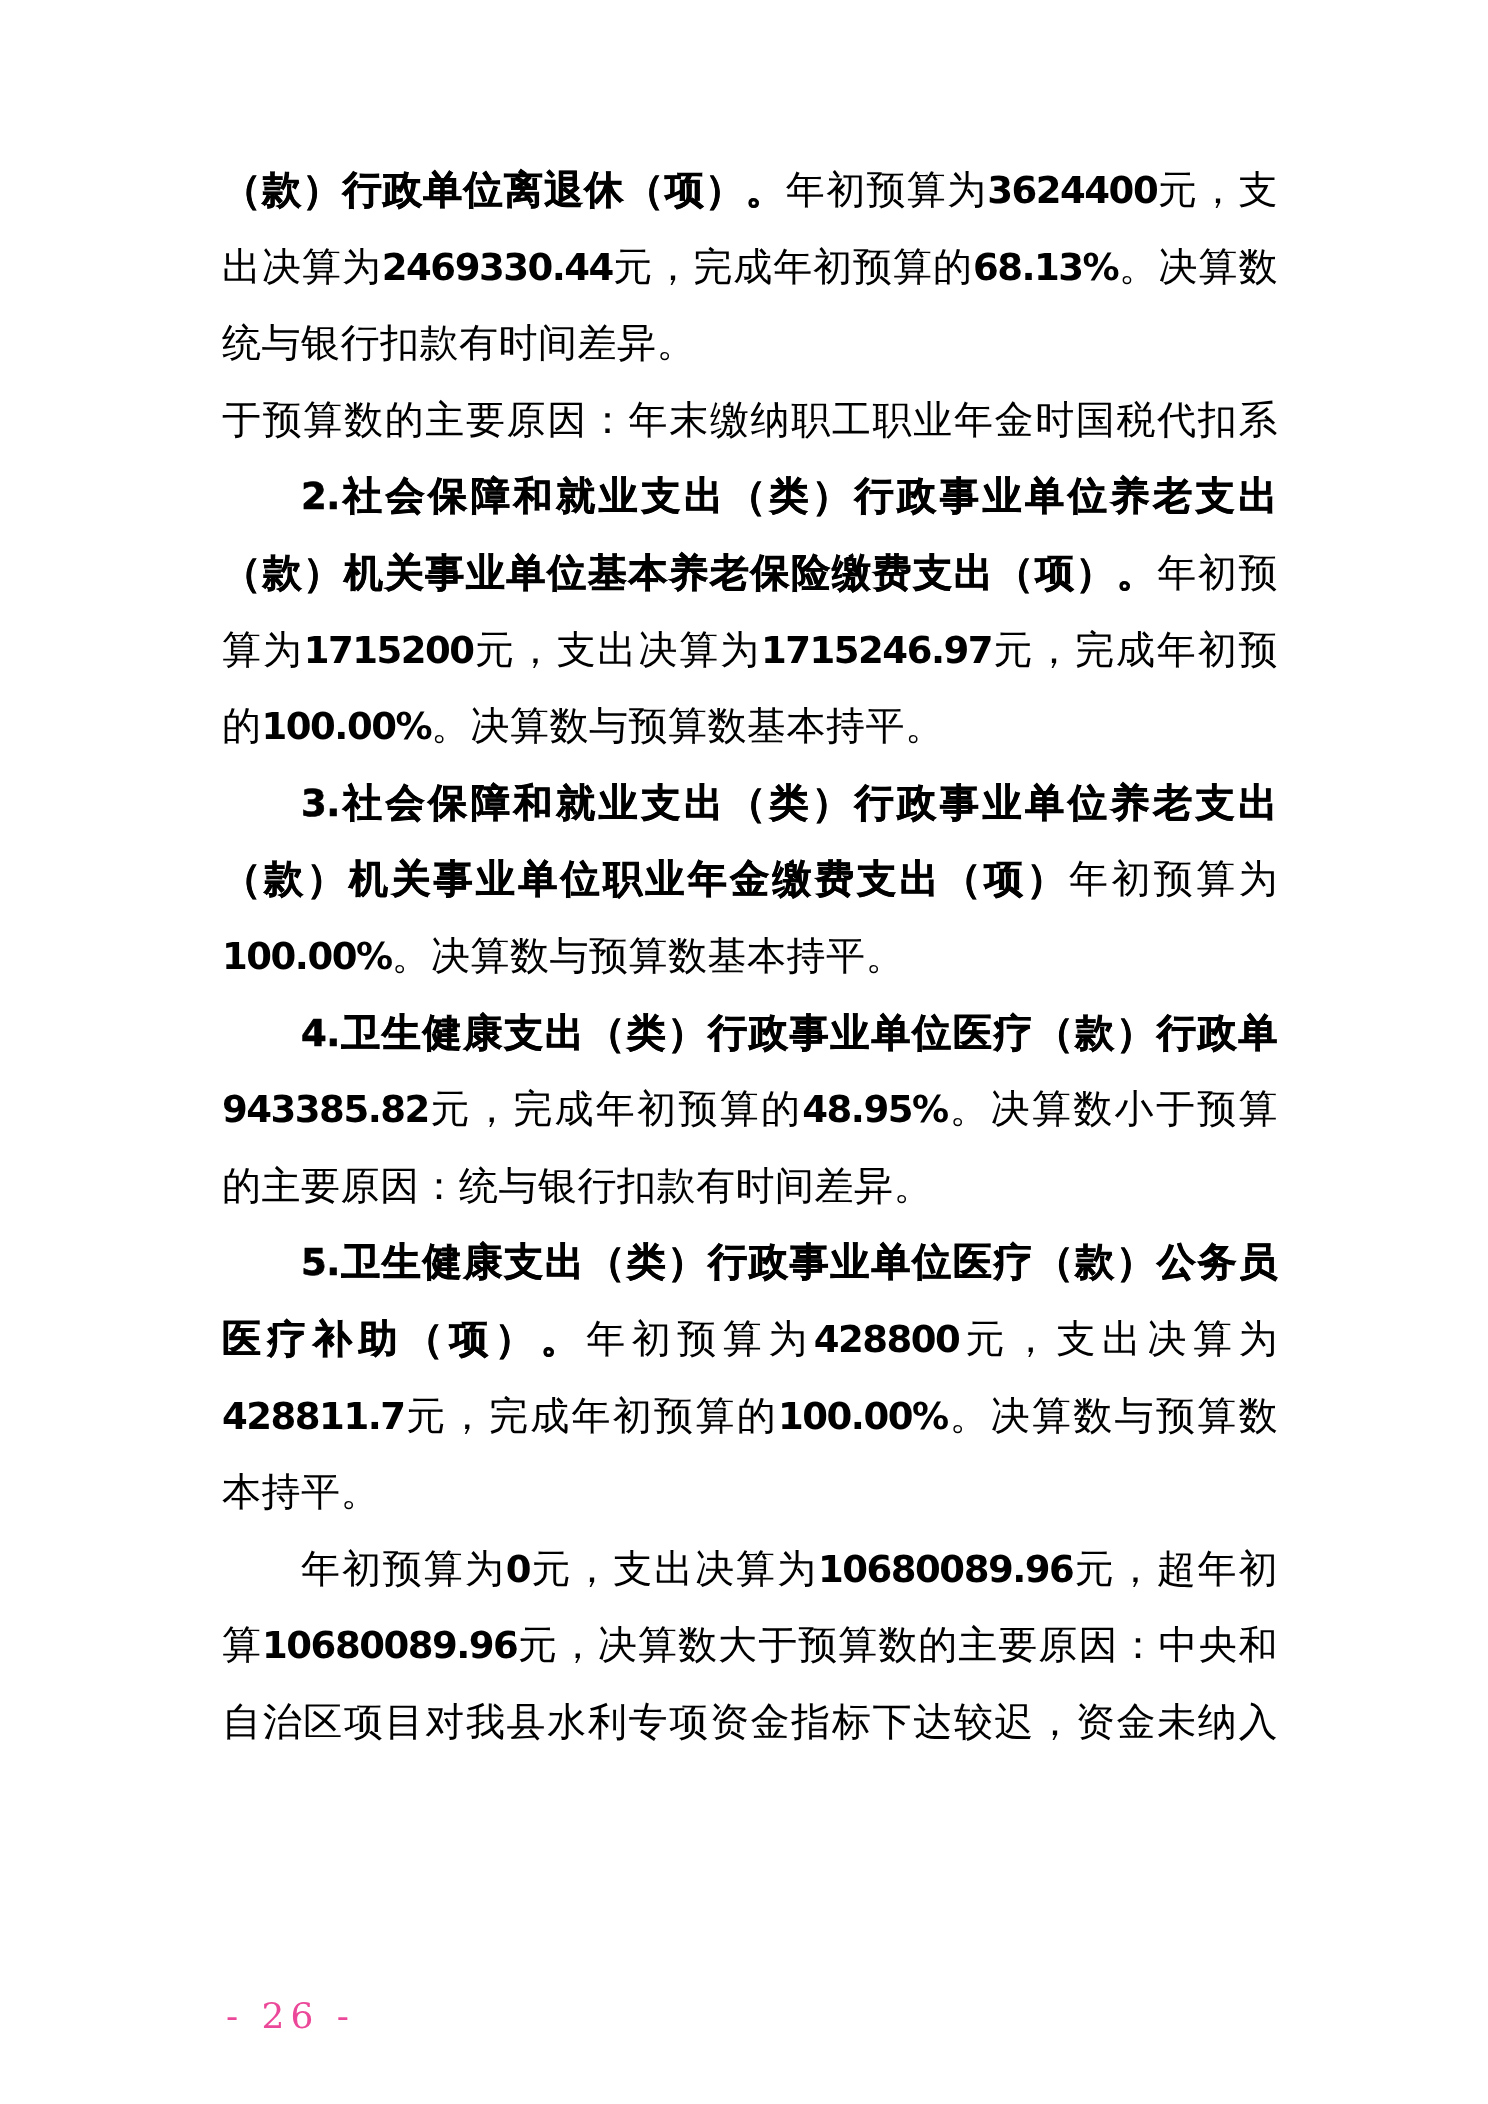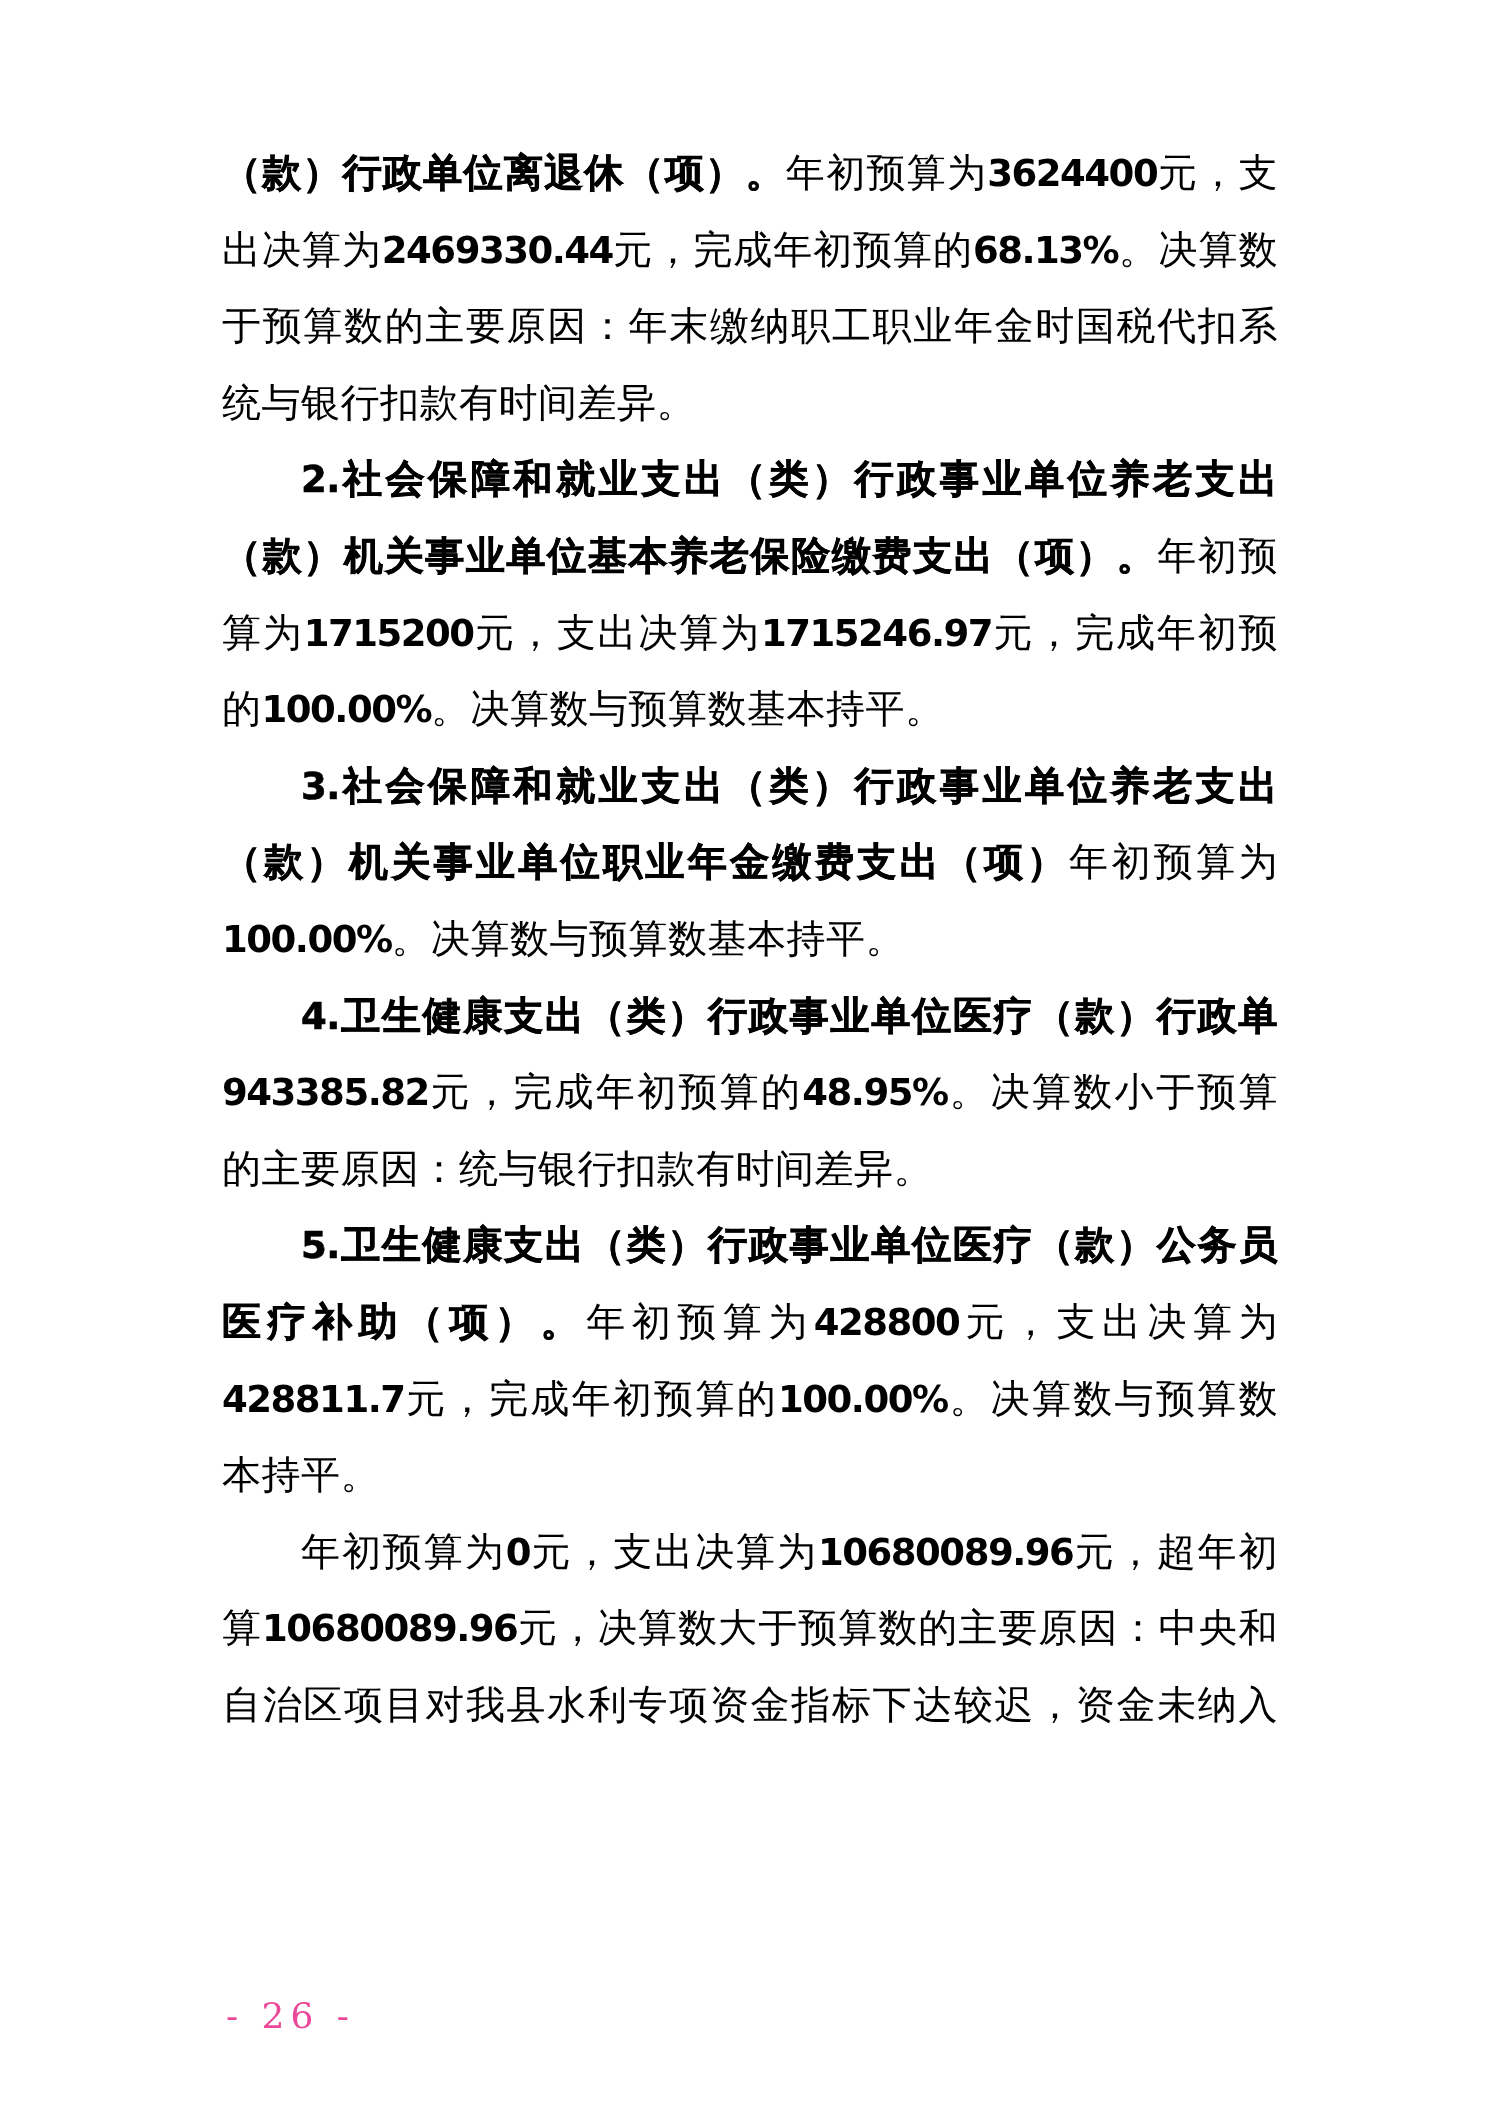--- a/index.html
+++ b/index.html
@@ -12,21 +12,21 @@
     width: 1488px;
     height: 2104px;
     background: #ffffff;
     overflow: hidden;
     color: #000000;
     font-family: "DejaVu Serif", "Liberation Serif", serif;
   }
   .doc-body {
     position: absolute;
     left: 222px;
-    top: 135px;
+    top: 152px;
     width: 1056px;
   }
   .para {
     margin: 0;
     padding: 0;
   }
   .line {
     font-size: 39px;
     line-height: 76.6px;
     height: 76.6px;
@@ -71,22 +71,22 @@
   }
 </style>
 </head>
 <body>
 
 <div class="page">
   <div class="doc-body">
       <div class="para">
         <div class="line just"><span class="seg b">（款）行政单位离退休（项）。</span><span class="seg">年初预算为<span class="num">3624400</span>元，支</span></div>
         <div class="line just"><span class="seg">出决算为<span class="num">2469330.44</span>元，完成年初预算的<span class="num">68.13%</span>。决算数小</span></div>
+        <div class="line"><span class="seg">统与银行扣款有时间差异。</span></div>
         <div class="line just"><span class="seg">于预算数的主要原因：年末缴纳职工职业年金时国税代扣系</span></div>
-        <div class="line"><span class="seg">统与银行扣款有时间差异。</span></div>
       </div>
       <div class="para">
         <div class="line just ind"><span class="seg b"><span class="num">2.</span>社会保障和就业支出（类）行政事业单位养老支出</span></div>
         <div class="line just"><span class="seg b">（款）机关事业单位基本养老保险缴费支出（项）。</span><span class="seg">年初预</span></div>
         <div class="line just"><span class="seg">算为<span class="num">1715200</span>元，支出决算为<span class="num">1715246.97</span>元，完成年初预算</span></div>
         <div class="line"><span class="seg">的<span class="num">100.00%</span>。决算数与预算数基本持平。</span></div>
       </div>
       <div class="para">
         <div class="line just ind"><span class="seg b"><span class="num">3.</span>社会保障和就业支出（类）行政事业单位养老支出</span></div>
         <div class="line just"><span class="seg b">（款）机关事业单位职业年金缴费支出（项）</span><span class="seg">年初预算为</span></div>

